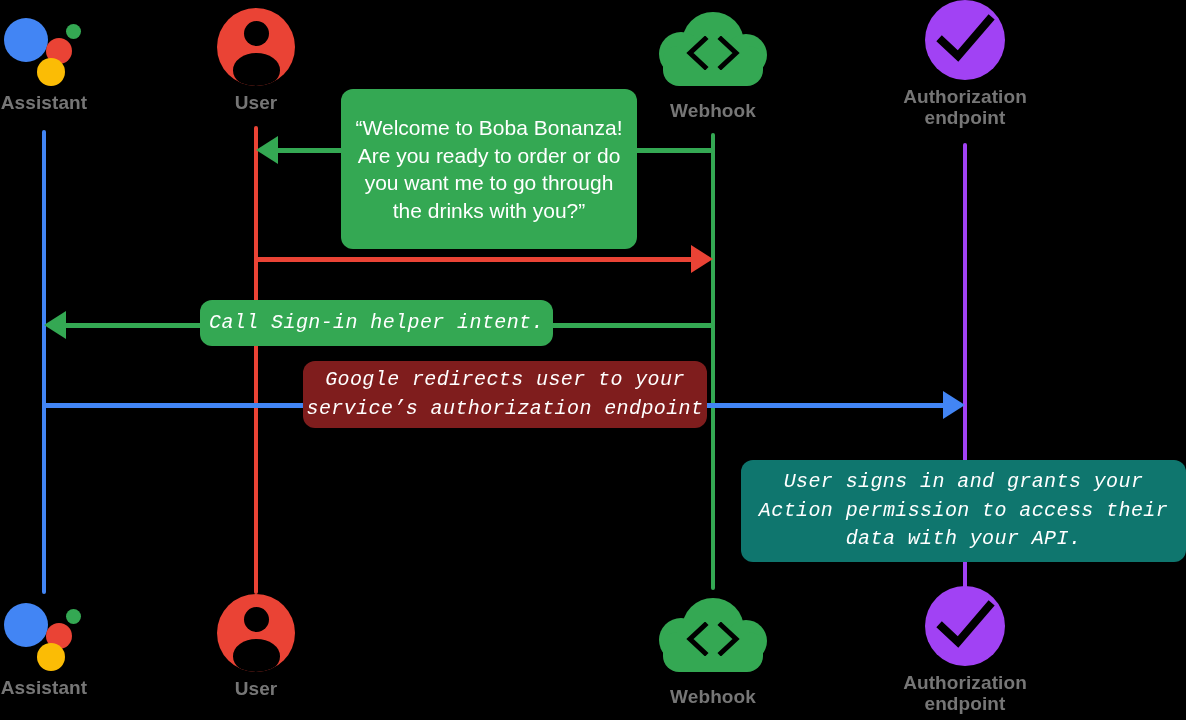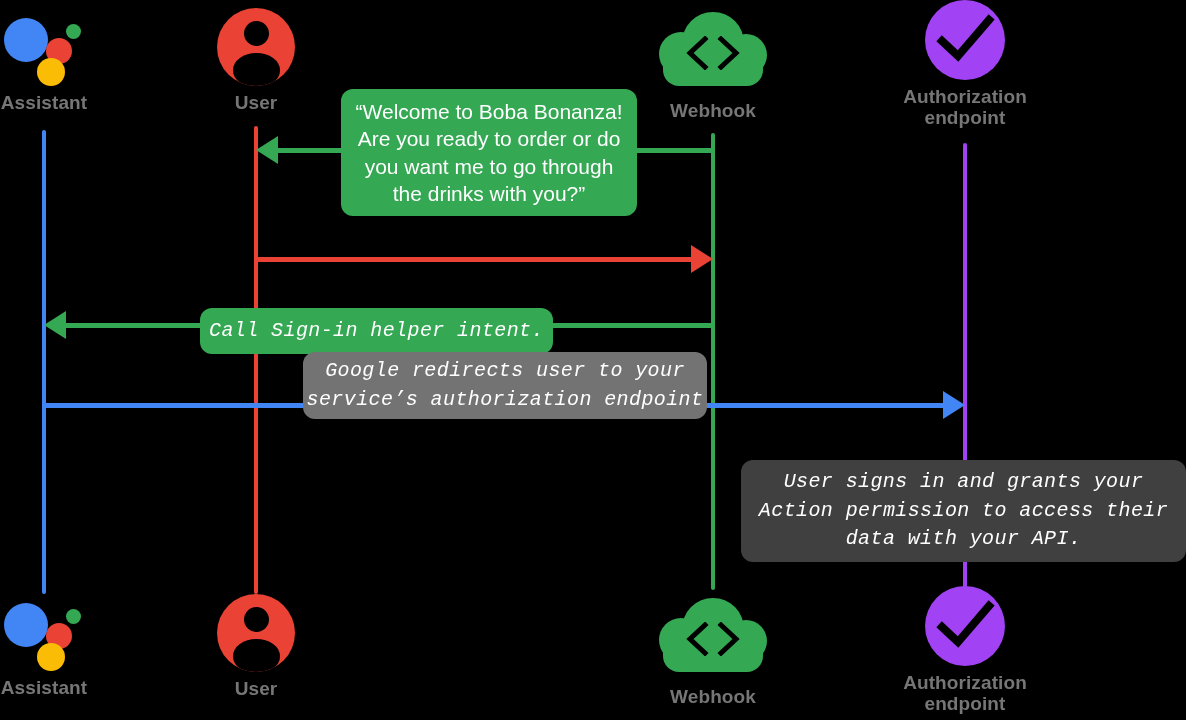--- a/index.html
+++ b/index.html
@@ -204,44 +204,44 @@
       <svg width="80" height="80" viewBox="0 0 80 80">
         <path d="M17 41 L33 56 L64 20" fill="none" stroke="#000000" stroke-width="8" stroke-linecap="square" stroke-linejoin="miter"></path>
       </svg>
     </span>
     <span class="actor-label">Authorization
 endpoint</span>
   </div>
 
   <div class="arrow-line" style="left:274px; top:148px; width:439px; background:#34A853;"></div>
   <div class="arrow-head left" style="left:256px; top:136px; border-right-color:#34A853;"></div>
-  <div class="bubble sans" style="left:341px; top:89px; width:296px; height:127px; background:#34A853;">
+  <div class="bubble sans" style="left:341px; top:89px; width:296px; height:160px; background:#34A853;">
     <span>“Welcome to Boba Bonanza!
 Are you ready to order or do
 you want me to go through
 the drinks with you?”</span>
   </div>
 
   <div class="arrow-line" style="left:256px; top:257px; width:435px; background:#EA4335;"></div>
   <div class="arrow-head right" style="left:691px; top:245px; border-left-color:#EA4335;"></div>
 
   <div class="arrow-line" style="left:62px; top:323px; width:651px; background:#34A853;"></div>
   <div class="arrow-head left" style="left:44px; top:311px; border-right-color:#34A853;"></div>
-  <div class="bubble mono" style="left:200px; top:300px; width:353px; height:46px; background:#34A853;margin-top:8px;">
+  <div class="bubble mono" style="left:200px; top:300px; width:353px; height:46px; background:#34A853;">
     <span>Call Sign-in helper intent.</span>
   </div>
 
   <div class="arrow-line" style="left:42px; top:403px; width:901px; background:#4285F4;"></div>
   <div class="arrow-head right" style="left:943px; top:391px; border-left-color:#4285F4;"></div>
-  <div class="bubble mono" style="left:303px; top:352px; width:404px; height:67px; background:#737373;">
+  <div class="bubble mono" style="left:303px; top:361px; width:404px; height:67px; background:#7f1d1d;">
     <span>Google redirects user to your
 service’s authorization endpoint</span>
   </div>
 
-  <div class="bubble mono" style="left:741px; top:460px; width:445px; height:102px; background:#404040;">
+  <div class="bubble mono" style="left:741px; top:460px; width:445px; height:102px; background:#0f766e;">
     <span>User signs in and grants your
 Action permission to access their
 data with your API.</span>
   </div>
 
   <div class="actor" style="left:44px; top:595px;">
     <span class="actor-icon assistant-logo">
       <i class="ga-blue"></i>
       <i class="ga-red"></i>
       <i class="ga-green"></i>

